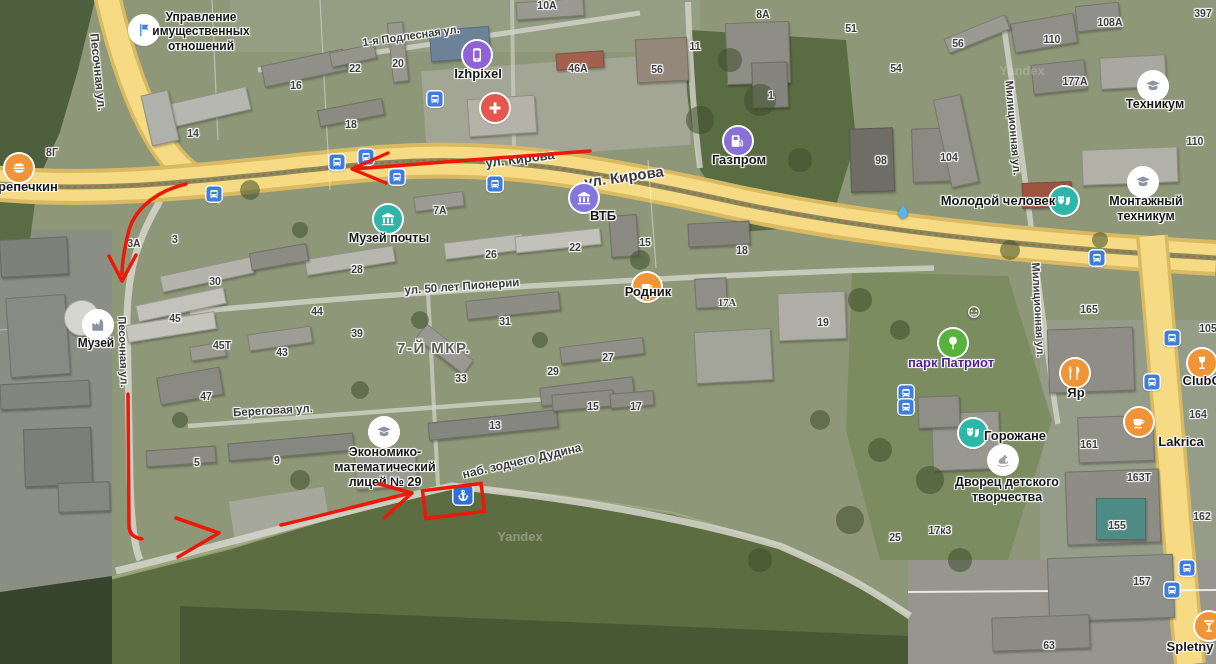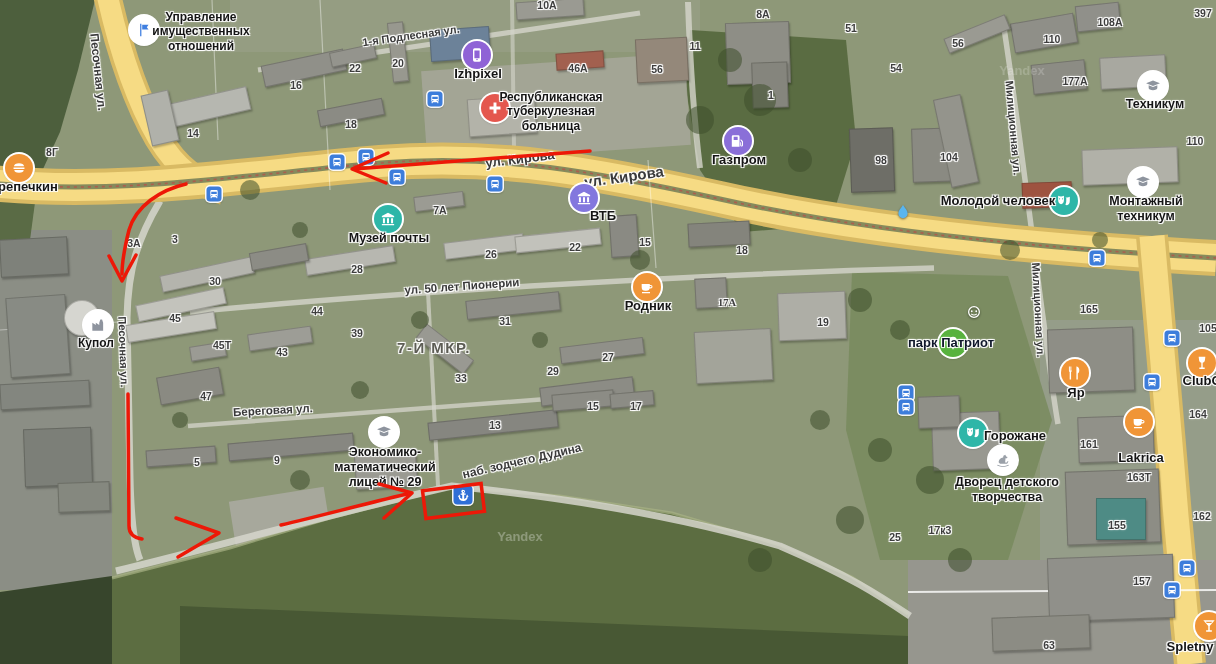--- a/index.html
+++ b/index.html
@@ -255,23 +255,20 @@
         <svg viewBox="0 0 24 24">
           <path d="M8.5 2h7A2.5 2.5 0 0118 4.5v15a2.5 2.5 0 01-2.5 2.5h-7A2.5 2.5 0 016 19.5v-15A2.5 2.5 0 018.5 2zm-.4 3.2v11.6h7.8V5.2H8.1zm3.9 14.8a1.1 1.1 0 100-2.2 1.1 1.1 0 000 2.2z" fill="#ffffff"></path>
         </svg>
       </div>
       <div class="lbl poi-label" style="pointer-events: auto; left: 478px; top: 74px;">Izhpixel</div>
       <div class="poi-icon" style="pointer-events: auto; left: 495px; top: 108px; background: rgb(228, 87, 78);">
         <svg viewBox="0 0 24 24">
           <path d="M9.8 3.8h4.4v6h6v4.4h-6v6H9.8v-6h-6V9.8h6v-6z" fill="#ffffff"></path>
         </svg>
       </div>
-      <div class="lbl poi-label" style="pointer-events: auto; left: 551px; top: 112px; font-size: 12px;">Республиканская
-туберкулезная
-больница</div>
       <div class="poi-icon" style="pointer-events: auto; left: 388px; top: 219px; background: rgb(46, 182, 168);">
         <svg viewBox="0 0 24 24">
           <path d="M12 2.8l9.2 4.7v2H2.8v-2L12 2.8zM4.4 10.8h3v7.4h-3v-7.4zm6.1 0h3v7.4h-3v-7.4zm6.1 0h3v7.4h-3v-7.4zM2.8 19.4h18.4v2.1H2.8z" fill="#ffffff"></path>
         </svg>
       </div>
       <div class="lbl poi-label" style="pointer-events: auto; left: 389px; top: 238px; font-size: 12.5px;">Музей почты</div>
       <div class="poi-icon" style="pointer-events: auto; left: 584px; top: 198px; background: rgb(131, 119, 222);">
         <svg viewBox="0 0 24 24">
           <path d="M12 2.8l9.2 4.7v2H2.8v-2L12 2.8zM4.4 10.8h3v7.4h-3v-7.4zm6.1 0h3v7.4h-3v-7.4zm6.1 0h3v7.4h-3v-7.4zM2.8 19.4h18.4v2.1H2.8z" fill="#ffffff"></path>
         </svg>
@@ -281,21 +278,21 @@
         <svg viewBox="0 0 24 24">
           <path d="M4.5 3.5h8a1.8 1.8 0 011.8 1.8v15.2H2.7V5.3a1.8 1.8 0 011.8-1.8zm1 2.3v4.7h6V5.8h-6zM16 9l2.7 2.7c.5.5.8 1.2.8 1.9v4.6a2.1 2.1 0 11-4.2 0V14h1.5v4.2a.6.6 0 001.2 0v-4.6l-2-2z" fill="#ffffff"></path>
         </svg>
       </div>
       <div class="lbl poi-label" style="pointer-events: auto; left: 739px; top: 160px;">Газпром</div>
       <div class="poi-icon" style="pointer-events: auto; left: 647px; top: 287px; background: rgb(240, 149, 55);">
         <svg viewBox="0 0 24 24">
           <path d="M4 7.5h12.2v4.7a5.3 5.3 0 01-5.3 5.3H9.3A5.3 5.3 0 014 12.2V7.5zm12.2 1.4h1.5a2.6 2.6 0 110 5.2h-1.9l.2-1.6h1.7a1 1 0 000-2h-1.5V8.9zM4.5 19.6h12v1.6h-12z" fill="#ffffff"></path>
         </svg>
       </div>
-      <div class="lbl poi-label" style="pointer-events: auto; left: 648px; top: 306px;">Родник</div>
+      <div class="lbl poi-label" style="pointer-events: auto; left: 648px; top: 292px;">Родник</div>
       <div class="poi-icon" style="pointer-events: auto; left: 1064px; top: 201px; background: rgb(46, 182, 168);">
         <svg viewBox="0 0 24 24">
           <path d="M3.2 4.3c2.9 1.3 5.8 1.3 8.7 0v6.3c0 3.6-1.9 6.2-4.3 6.2s-4.4-2.6-4.4-6.2V4.3zm2.1 3.5a.9.9 0 100 1.8.9.9 0 000-1.8zm4.5 0a.9.9 0 100 1.8.9.9 0 000-1.8zm-3.9 4.2c.8 1 2.5 1 3.3 0l.9.8c-1.3 1.6-3.8 1.6-5.1 0l.9-.8zM13.4 6.1c2.4.9 4.9.8 7.3-.3v6.3c0 3.6-1.9 6.2-4.3 6.2-.9 0-1.7-.4-2.4-1 .9-1.5 1.4-3.3 1.4-5.4V6.1z" fill="#ffffff"></path>
         </svg>
       </div>
       <div class="lbl poi-label" style="pointer-events: auto; left: 998px; top: 201px;">Молодой человек</div>
       <div class="poi-icon" style="pointer-events: auto; left: 1153px; top: 86px; background: rgb(255, 255, 255);">
         <svg viewBox="0 0 24 24">
           <path d="M12 3.6l10.4 4.2L12 12 1.6 7.8 12 3.6zM5.5 11v4.1c0 1.9 2.9 3.4 6.5 3.4s6.5-1.5 6.5-3.4V11l-6.5 2.6L5.5 11z" fill="#8e949e"></path>
         </svg>
@@ -306,39 +303,39 @@
           <path d="M12 3.6l10.4 4.2L12 12 1.6 7.8 12 3.6zM5.5 11v4.1c0 1.9 2.9 3.4 6.5 3.4s6.5-1.5 6.5-3.4V11l-6.5 2.6L5.5 11z" fill="#8e949e"></path>
         </svg>
       </div>
       <div class="lbl poi-label" style="pointer-events: auto; left: 1146px; top: 209px; font-size: 12.5px;">Монтажный
 техникум</div>
       <div class="poi-icon" style="pointer-events: auto; left: 953px; top: 343px; background: rgb(88, 178, 62);">
         <svg viewBox="0 0 24 24">
           <path d="M12 2.8a5.8 5.8 0 015.8 5.8c0 3.1-2.5 5.8-4.8 5.9v6.7h-2v-6.7c-2.3-.1-4.8-2.8-4.8-5.9A5.8 5.8 0 0112 2.8z" fill="#ffffff"></path>
         </svg>
       </div>
-      <div class="lbl poi-label" style="pointer-events: auto; left: 951px; top: 343px; color: #0f172a;">парк Патриот</div>
+      <div class="lbl poi-label" style="pointer-events: auto; left: 951px; top: 363px; color: #4c1d95;">парк Патриот</div>
       <div class="poi-icon" style="pointer-events: auto; left: 1075px; top: 373px; background: rgb(240, 149, 55);">
         <svg viewBox="0 0 24 24">
           <path d="M7.2 2.2v6.4a2.2 2.2 0 01-1.1 1.9v11.3H4V10.5a2.2 2.2 0 01-1.1-1.9V2.2h1.4v6h.8v-6h1.4v6h.7v-6h0zM14.8 2.2c2.2.6 3.7 2.9 3.7 5.6 0 2.1-.9 3.9-2.3 4.8v9.2h-2.1V2.3z" fill="#ffffff"></path>
         </svg>
       </div>
       <div class="lbl poi-label" style="pointer-events: auto; left: 1076px; top: 393px;">Яр</div>
       <div class="poi-icon" style="pointer-events: auto; left: 1202px; top: 363px; background: rgb(240, 149, 55);">
         <svg viewBox="0 0 24 24">
           <path d="M7 2.5h10l-.7 5.6a4.4 4.4 0 01-3.3 3.7v7.1h3v2.1H8v-2.1h3v-7.1a4.4 4.4 0 01-3.3-3.7L7 2.5z" fill="#ffffff"></path>
         </svg>
       </div>
       <div class="lbl poi-label" style="pointer-events: auto; left: 1202px; top: 381px;">ClubO</div>
       <div class="poi-icon" style="pointer-events: auto; left: 1139px; top: 422px; background: rgb(240, 149, 55);">
         <svg viewBox="0 0 24 24">
           <path d="M4 7.5h12.2v4.7a5.3 5.3 0 01-5.3 5.3H9.3A5.3 5.3 0 014 12.2V7.5zm12.2 1.4h1.5a2.6 2.6 0 110 5.2h-1.9l.2-1.6h1.7a1 1 0 000-2h-1.5V8.9zM4.5 19.6h12v1.6h-12z" fill="#ffffff"></path>
         </svg>
       </div>
-      <div class="lbl poi-label" style="pointer-events: auto; left: 1141px; top: 442px; margin-top: 16px;">Lakrica</div>
+      <div class="lbl poi-label" style="pointer-events: auto; left: 1181px; top: 442px;">Lakrica</div>
       <div class="poi-icon" style="pointer-events: auto; left: 973px; top: 433px; background: rgb(46, 182, 168);">
         <svg viewBox="0 0 24 24">
           <path d="M3.2 4.3c2.9 1.3 5.8 1.3 8.7 0v6.3c0 3.6-1.9 6.2-4.3 6.2s-4.4-2.6-4.4-6.2V4.3zm2.1 3.5a.9.9 0 100 1.8.9.9 0 000-1.8zm4.5 0a.9.9 0 100 1.8.9.9 0 000-1.8zm-3.9 4.2c.8 1 2.5 1 3.3 0l.9.8c-1.3 1.6-3.8 1.6-5.1 0l.9-.8zM13.4 6.1c2.4.9 4.9.8 7.3-.3v6.3c0 3.6-1.9 6.2-4.3 6.2-.9 0-1.7-.4-2.4-1 .9-1.5 1.4-3.3 1.4-5.4V6.1z" fill="#ffffff"></path>
         </svg>
       </div>
       <div class="lbl poi-label" style="pointer-events: auto; left: 1015px; top: 436px;">Горожане</div>
       <div class="poi-icon" style="pointer-events: auto; left: 1003px; top: 460px; background: rgb(255, 255, 255);">
         <svg viewBox="0 0 24 24">
           <path d="M5.6 15.8c-.3-3.9 2.6-7.3 6.6-7.6l.4-2.4 2.9-1.5 1.2 2.3 2.1.9-.8 1.9-2.2-.2-.6 6.6h2.4l1.5-2.2 1.1.7-2 3.4H7.6l-2-1.9zM3.8 19.2c5.2 2.7 11.2 2.7 16.4 0l.6 1.1c-5.6 2.9-12 2.9-17.6 0l.6-1.1z" fill="#9aa0a8"></path>
         </svg>
@@ -351,21 +348,21 @@
         </svg>
       </div>
       <div class="lbl poi-label" style="pointer-events: auto; left: 385px; top: 467px; font-size: 12.5px;">Экономико-
 математический
 лицей № 29</div>
       <div class="poi-icon" style="pointer-events: auto; left: 98px; top: 325px; background: rgb(255, 255, 255);">
         <svg viewBox="0 0 24 24">
           <path d="M3.5 20.5V8.8l5.2 3.1V8.8l5.2 3.1V8.8l1.6-5h2.6l1.6 5v11.7H3.5z" fill="#8e949e"></path>
         </svg>
       </div>
-      <div class="lbl poi-label" style="pointer-events: auto; left: 96px; top: 343px; font-size: 12px;">Купол</div>
+      <div class="lbl poi-label" style="pointer-events: auto; left: 96px; top: 343px; font-size: 12px;">Музей</div>
       <div class="poi-icon" style="pointer-events: auto; left: 1209px; top: 626px; background: rgb(240, 149, 55);">
         <svg viewBox="0 0 24 24">
           <path d="M3.5 3.5h17l-7.4 8.4v6.5h3.2v2.1H7.7v-2.1h3.2v-6.5L3.5 3.5zM7 5.6l1.8 2h6.4l1.8-2H7z" fill="#ffffff"></path>
         </svg>
       </div>
       <div class="lbl poi-label" style="pointer-events: auto; left: 1190px; top: 647px;">Spletny</div>
       <div class="plain-icon" style="pointer-events: auto; left: 903px; top: 212px;">
         <svg viewBox="0 0 24 24" style="width: 18px; height: 18px; filter: drop-shadow(rgba(0, 0, 0, 0.5) 0px 1px 1px);">
           <path d="M12 2.8c3.2 4.6 6.2 8 6.2 11.2a6.2 6.2 0 11-12.4 0C5.8 10.8 8.8 7.4 12 2.8z" fill="#59b5ef"></path>
         </svg>

